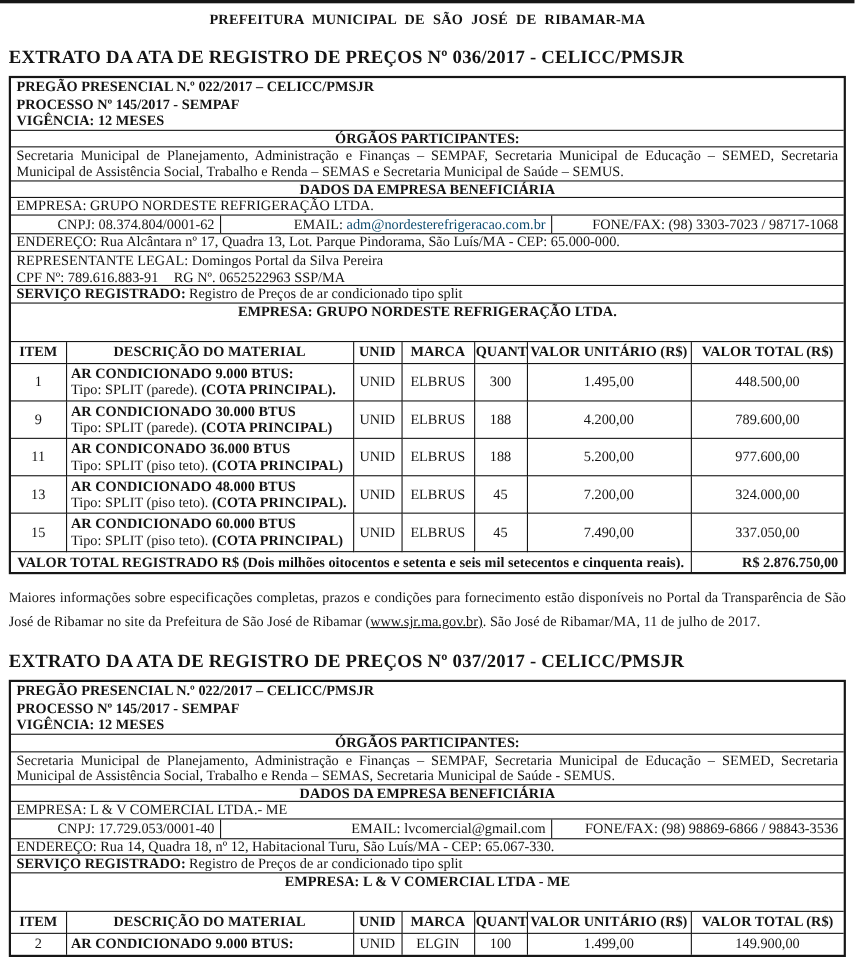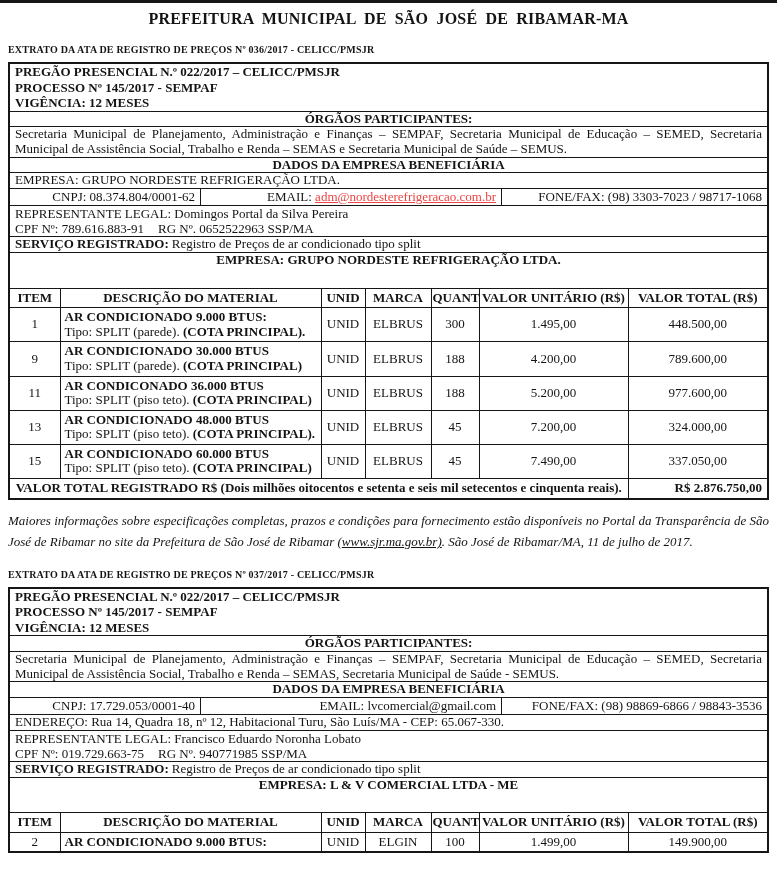--- a/index.html
+++ b/index.html
@@ -3,25 +3,25 @@
 <meta charset="utf-8">
 <style>
   html,body{margin:0;padding:0;background:#fff;}
   body{
     width:777px;min-height:873px;color:#141414;
     font-family:"Liberation Serif","DejaVu Serif",serif;
     font-size:13px;-webkit-font-smoothing:antialiased;
   }
   .topbar{height:3px;background:#161616;}
   .doc-title{
-    text-align:center;font-weight:bold;font-size:16px;
+    text-align:center;font-weight:bold;font-size:13px;
     margin:7px 0 0 0;word-spacing:4px;letter-spacing:.2px;
   }
   .extract-heading{
-    font-weight:bold;font-size:10px;margin:16px 8px 7px 8px;letter-spacing:.2px;
+    font-weight:bold;font-size:17px;margin:16px 8px 7px 8px;letter-spacing:.2px;
   }
   .doc-box{border:2px solid #161616;margin:0 8px;}
   .row{border-top:1px solid #161616;padding:0 5px;line-height:14.6px;}
   .doc-box > .row:first-child{border-top:none;}
   .b{font-weight:bold;}
   .center{text-align:center;}
   .justify{text-align:justify;}
   .pregao-block div{font-weight:bold;line-height:15.6px;}
   .rep-block div{line-height:15px;}
   .rep-block .rg{margin-left:14px;}
@@ -39,22 +39,22 @@
   }
   table.items tr:first-child td{border-top:none;}
   table.items td:first-child{border-left:none;}
   table.items td:last-child{border-right:none;}
   table.items tr:last-child td{border-bottom:none;}
   table.items tr.hdr td{font-weight:bold;padding:2px 1px;}
   table.items td.desc{text-align:left;padding:2px 4px;}
   table.items td.total-label{text-align:center;font-weight:bold;padding:2px 4px;}
   table.items td.total-value{font-weight:bold;text-align:right;padding:2px 5px;}
   .servico-value{margin-left:3px;}
-  .para{margin:10px 8px;text-align:justify;line-height:21.5px;font-style:italic;}
-  a.email-link{color:#ef4444;text-decoration:underline;cursor:pointer;}
+  .para{margin:10px 8px;text-align:justify;line-height:21.5px;}
+  a.email-link{color:#0c4a6e;cursor:pointer;}
   a.site-link{color:inherit;text-decoration:underline;cursor:pointer;}
 </style>
 </head>
 <body>
 
 <div class="topbar"></div>
 
 <div class="doc-title">PREFEITURA MUNICIPAL DE SÃO JOSÉ DE RIBAMAR-MA</div>
 
 <div class="extract-heading">EXTRATO DA ATA DE REGISTRO DE PREÇOS Nº 036/2017 - CELICC/PMSJR</div>
@@ -67,20 +67,21 @@
   </div>
   <div class="row center b">ÓRGÃOS PARTICIPANTES:</div>
   <div class="row justify">Secretaria Municipal de Planejamento, Administração e Finanças – SEMPAF, Secretaria Municipal de Educação – SEMED, Secretaria Municipal de Assistência Social, Trabalho e Renda – SEMAS e Secretaria Municipal de Saúde – SEMUS.</div>
   <div class="row center b">DADOS DA EMPRESA BENEFICIÁRIA</div>
   <div class="row">EMPRESA: GRUPO NORDESTE REFRIGERAÇÃO LTDA.</div>
   <div class="row flex-row">
     <div class="cell-cnpj">CNPJ: 08.374.804/0001-62</div>
     <div class="cell-email"><span>EMAIL: </span><a class="email-link">adm@nordesterefrigeracao.com.br</a></div>
     <div class="cell-fone">FONE/FAX: (98) 3303-7023 / 98717-1068</div>
   </div>
+  <div class="row">ENDEREÇO: Rua Alcântara nº 17, Quadra 13, Lot. Parque Pindorama, São Luís/MA - CEP: 65.000-000.</div>
   <div class="row rep-block">
     <div>REPRESENTANTE LEGAL: Domingos Portal da Silva Pereira</div>
     <div><span>CPF Nº: 789.616.883-91</span><span class="rg">RG Nº. 0652522963 SSP/MA</span></div>
   </div>
   <div class="row"><span class="b">SERVIÇO REGISTRADO:</span><span class="servico-value">Registro de Preços de ar condicionado tipo split</span></div>
   <div class="row center b">EMPRESA: GRUPO NORDESTE REFRIGERAÇÃO LTDA.</div>
   <div class="row items-wrap">
     <table class="items">
       <colgroup>
           <col style="width:50px">
@@ -176,30 +177,27 @@
 
 <div class="doc-box">
   <div class="row pregao-block">
     <div>PREGÃO PRESENCIAL N.º 022/2017 – CELICC/PMSJR</div>
     <div>PROCESSO Nº 145/2017 - SEMPAF</div>
     <div>VIGÊNCIA: 12 MESES</div>
   </div>
   <div class="row center b">ÓRGÃOS PARTICIPANTES:</div>
   <div class="row justify">Secretaria Municipal de Planejamento, Administração e Finanças – SEMPAF, Secretaria Municipal de Educação – SEMED, Secretaria Municipal de Assistência Social, Trabalho e Renda – SEMAS, Secretaria Municipal de Saúde - SEMUS.</div>
   <div class="row center b">DADOS DA EMPRESA BENEFICIÁRIA</div>
+  <div class="row">EMPRESA: L &amp; V COMERCIAL LTDA.- ME</div>
   <div class="row flex-row">
     <div class="cell-cnpj">CNPJ: 17.729.053/0001-40</div>
     <div class="cell-email"><span>EMAIL: </span><span>lvcomercial@gmail.com</span></div>
     <div class="cell-fone">FONE/FAX: (98) 98869-6866 / 98843-3536</div>
   </div>
   <div class="row">ENDEREÇO: Rua 14, Quadra 18, nº 12, Habitacional Turu, São Luís/MA - CEP: 65.067-330.</div>
-  <div class="row rep-block">
-    <div>REPRESENTANTE LEGAL: Francisco Eduardo Noronha Lobato</div>
-    <div><span>CPF Nº: 019.729.663-75</span><span class="rg">RG Nº. 940771985 SSP/MA</span></div>
-  </div>
   <div class="row"><span class="b">SERVIÇO REGISTRADO:</span><span class="servico-value">Registro de Preços de ar condicionado tipo split</span></div>
   <div class="row center b">EMPRESA: L &amp; V COMERCIAL LTDA - ME</div>
   <div class="row items-wrap">
     <table class="items">
       <colgroup>
           <col style="width:50px">
           <col style="width:261px">
           <col style="width:44px">
           <col style="width:66px">
           <col style="width:48px">

